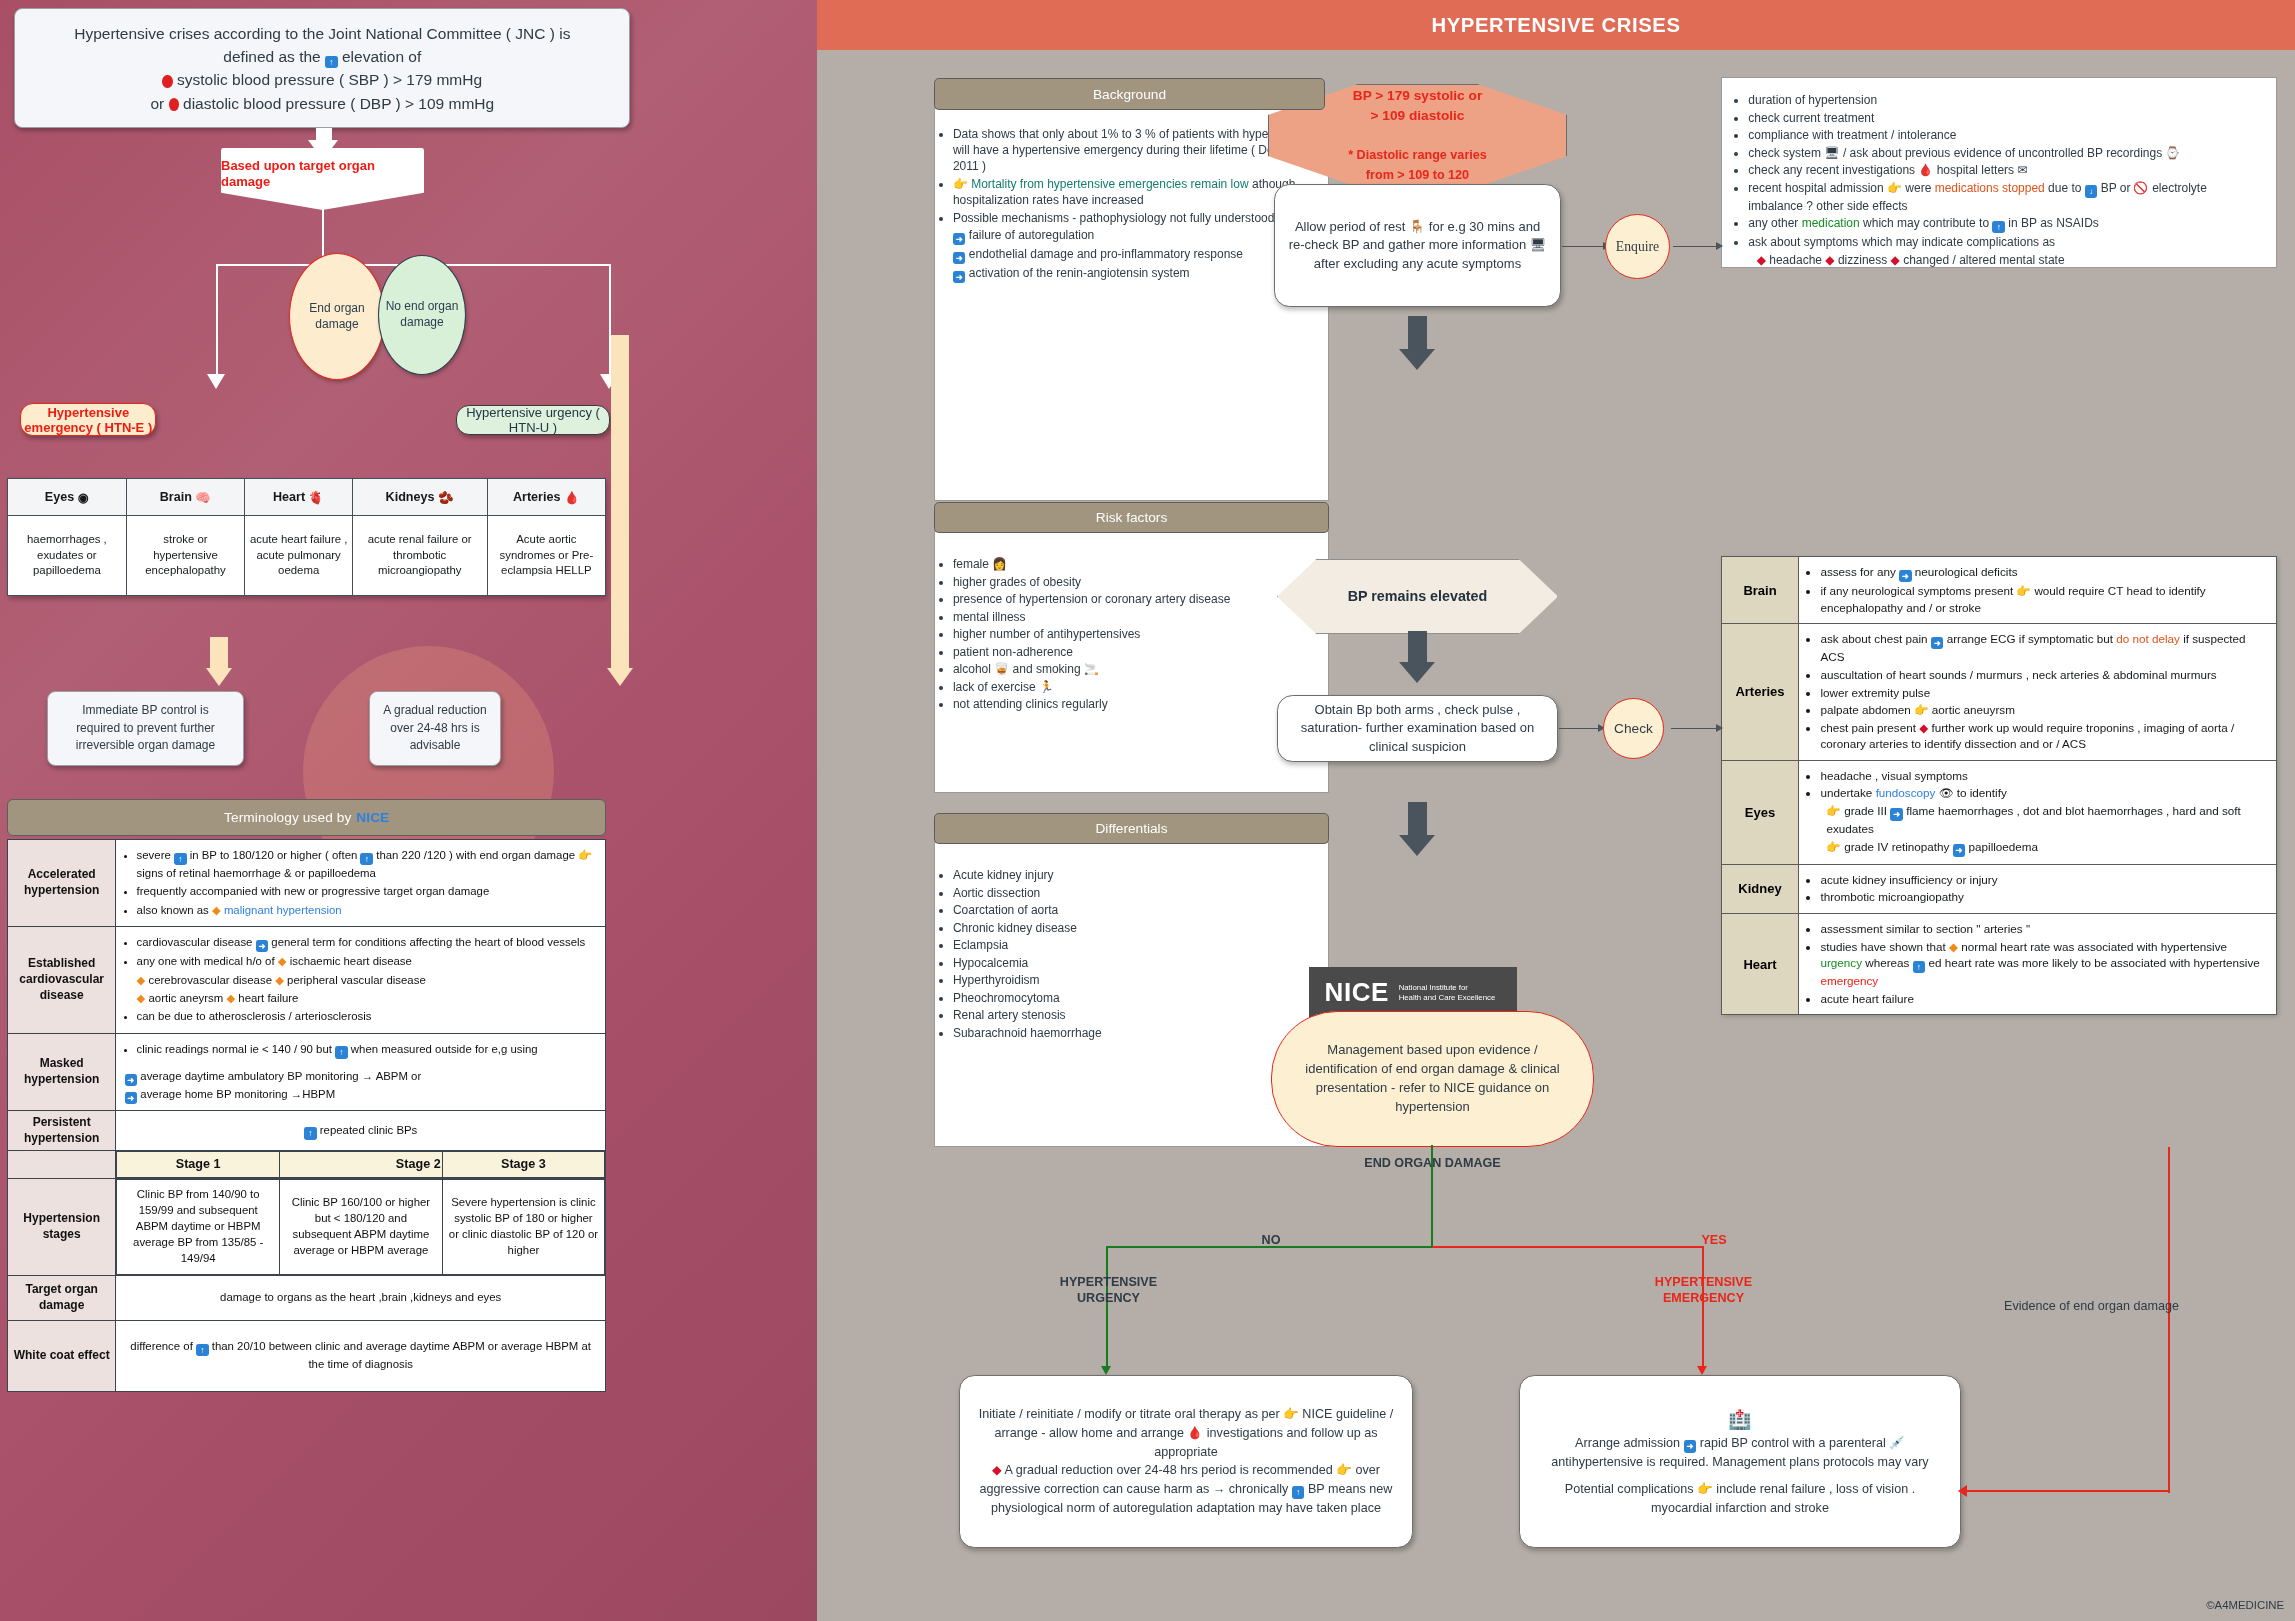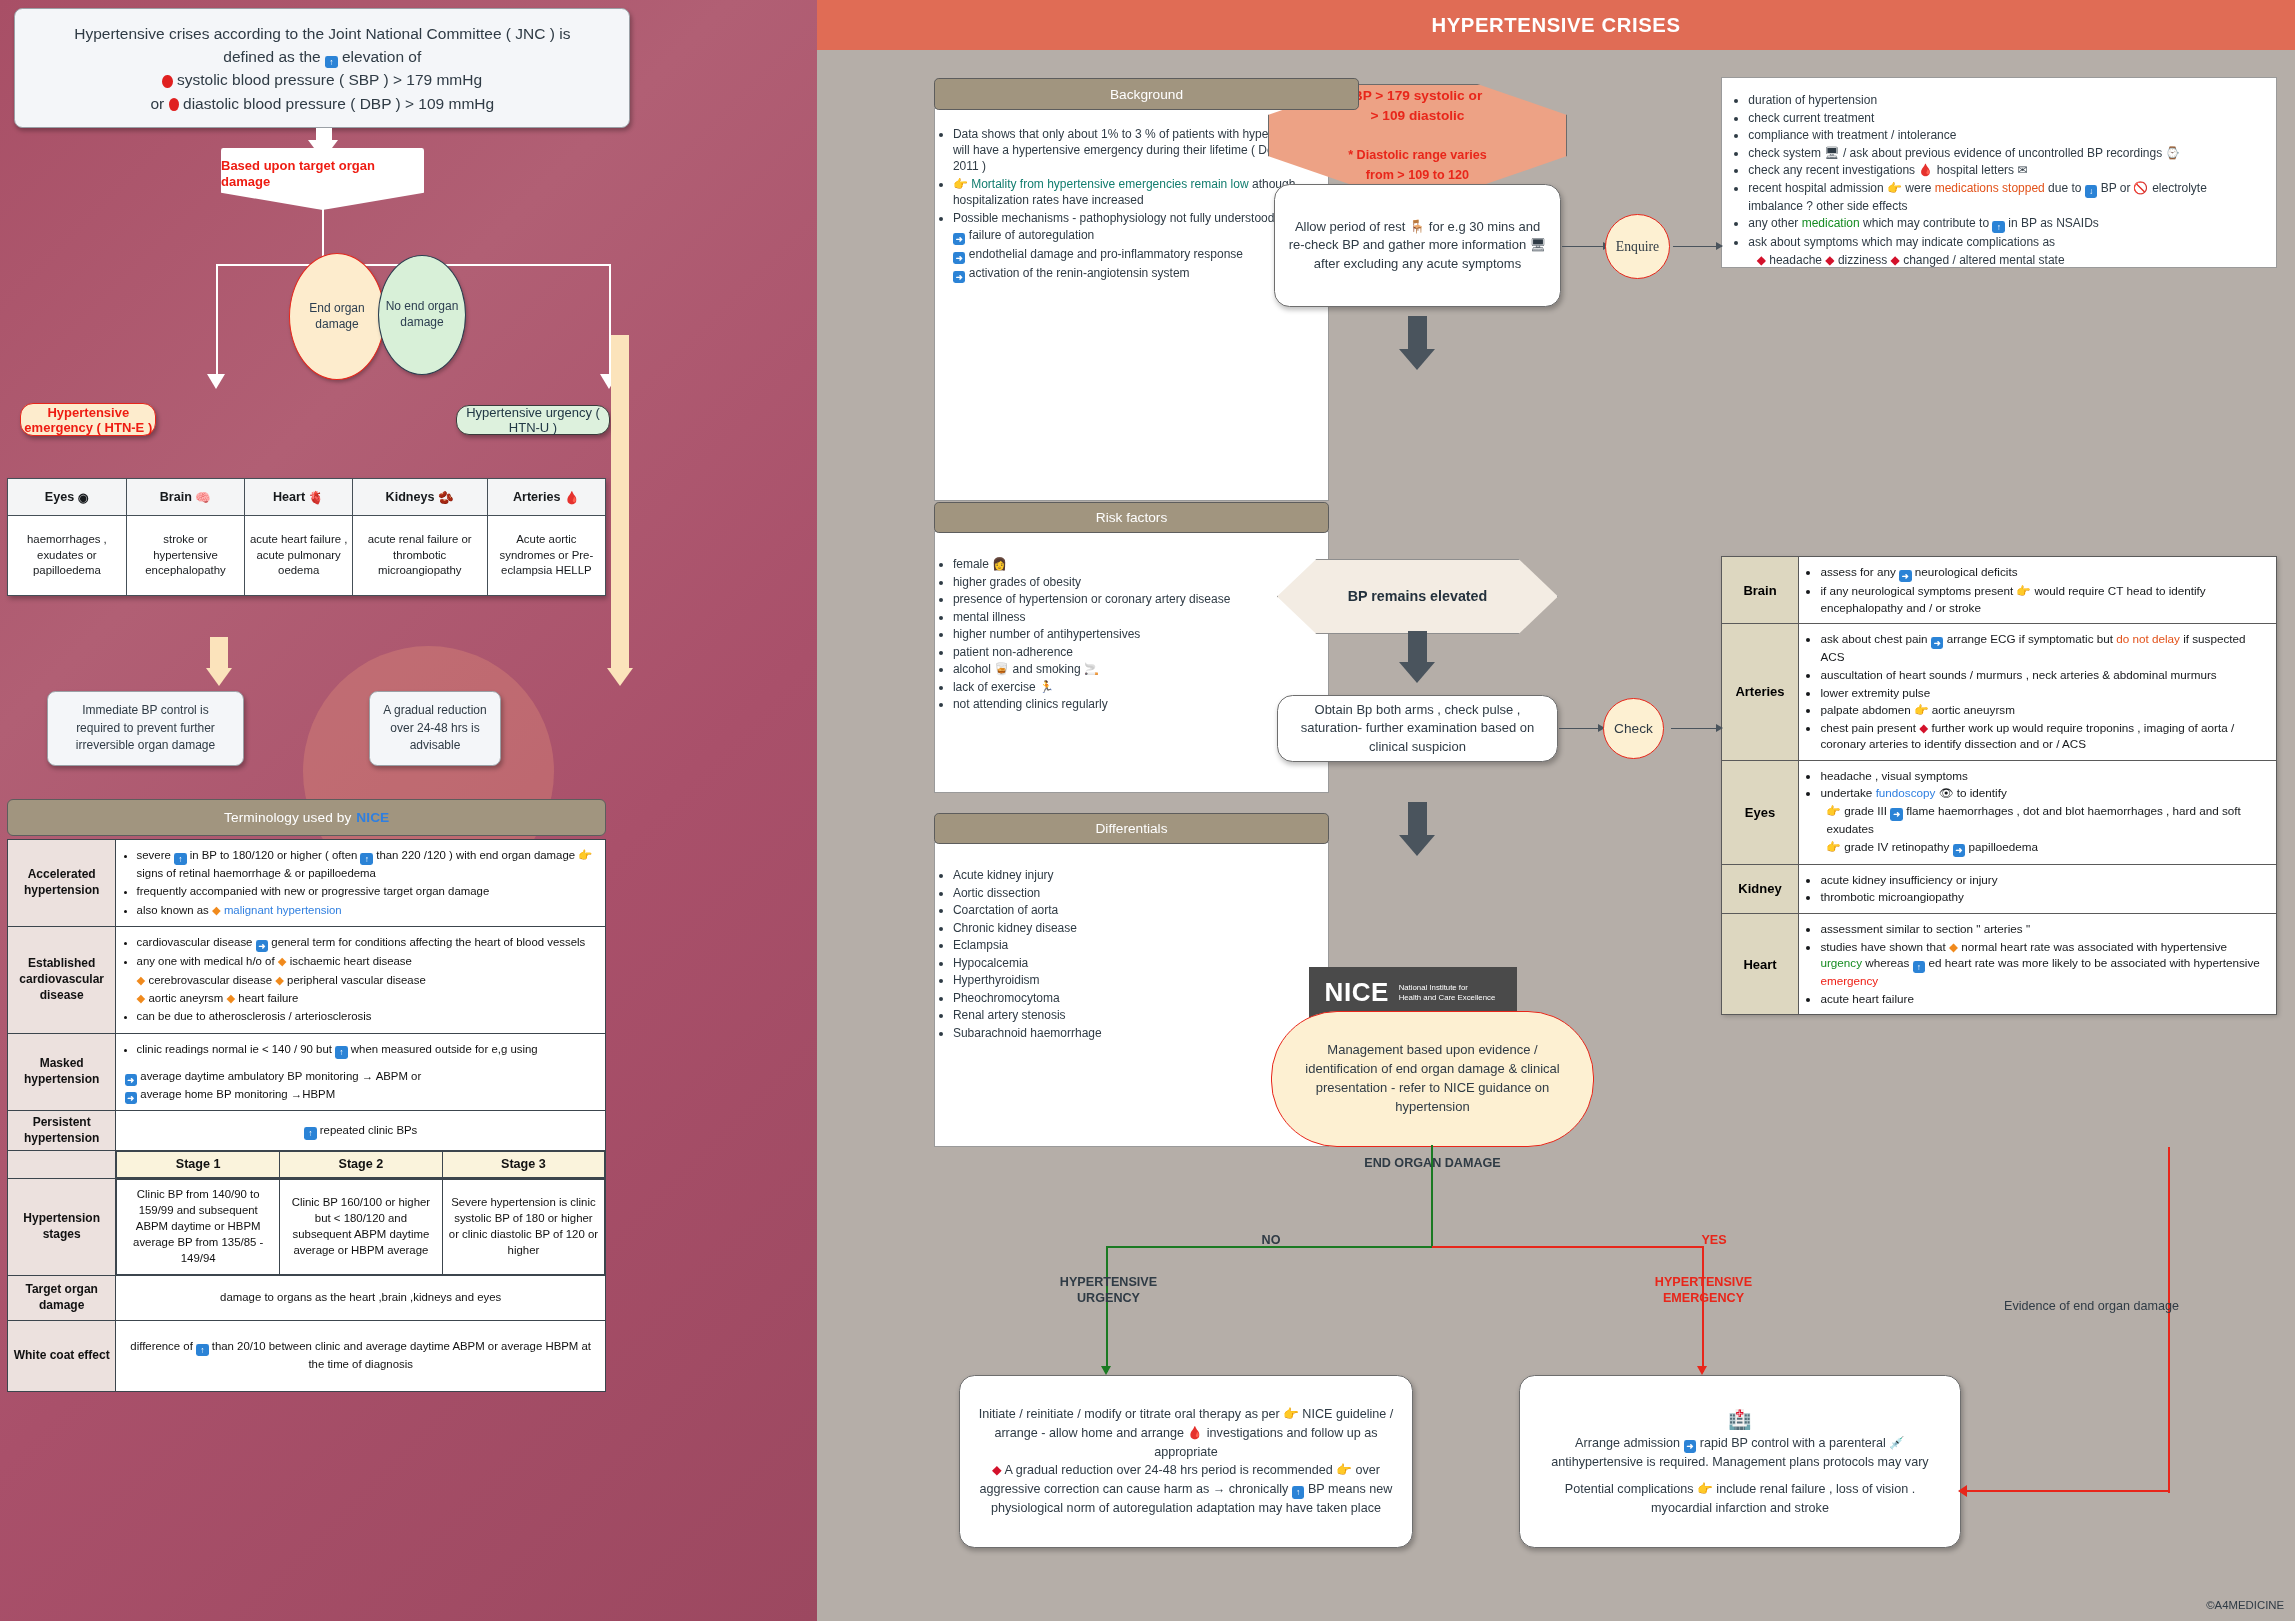--- a/index.html
+++ b/index.html
@@ -334,21 +334,21 @@
         <span class="chip">↑</span> repeated clinic BPs
       </td>
     </tr>
     <tr class="stage-head">
       <td class="lbl" style="background:#ece1de;"></td>
       <td style="padding:0">
         <table style="width:100%;border-collapse:collapse;">
           <tbody>
                 <tr>
             <td style="border:0.6px solid #3c454d;background:#faf3dc;text-align:center;font-weight:600;font-size:12.6px;height:26px;width:33.4%">Stage 1</td>
-            <td style="border:0.6px solid #3c454d;background:#faf3dc;text-align:center;font-weight:600;font-size:12.6px;width:33.3%">Stage 2</td>
+            <td style="border:0.6px solid #3c454d;background:#faf3dc;text-align:right;font-weight:600;font-size:12.6px;width:33.3%">Stage 2</td>
             <td style="border:0.6px solid #3c454d;background:#faf3dc;text-align:center;font-weight:600;font-size:12.6px;width:33.3%">Stage 3</td>
           </tr>
         </tbody>
             </table>
       </td>
     </tr>
     <tr>
       <td class="lbl">Hypertension stages</td>
       <td style="padding:0">
         <table style="width:100%;border-collapse:collapse;">
@@ -374,21 +374,21 @@
         <span>than 20/10 between clinic and average daytime ABPM or average HBPM at the time of diagnosis</span>
       </td>
     </tr>
   </tbody>
     </table>
 </div>
 
 <div id="right-panel">
   <div id="title-bar">HYPERTENSIVE CRISES</div>
 
-  <div class="sec-head" style="left:117px;top:78px;width:425px;height:32px;">Background</div>
+  <div class="sec-head" style="left:117px;top:78px;width:391px;height:32px;">Background</div>
   <div class="sec-body" style="left:117px;top:108px;width:395px;height:393px;padding:16.7px 6px 6px 2.4px;">
     <ul>
       <li>Data shows that only about 1% to 3 % of patients with hypertension will have a hypertensive emergency during their lifetime ( Deshmukh 2011 )</li>
       <li><span class="hand">👉</span> <span class="teal">Mortality from hypertensive emergencies remain low</span> athough hospitalization rates have increased</li>
       <li>Possible mechanisms - pathophysiology not fully understood</li>
       <li style="list-style:none"><span class="chip">➜</span> failure of autoregulation</li>
       <li style="list-style:none"><span class="chip">➜</span> endothelial damage and pro-inflammatory response</li>
       <li style="list-style:none"><span class="chip">➜</span> activation of the renin-angiotensin system</li>
     </ul>
   </div>

